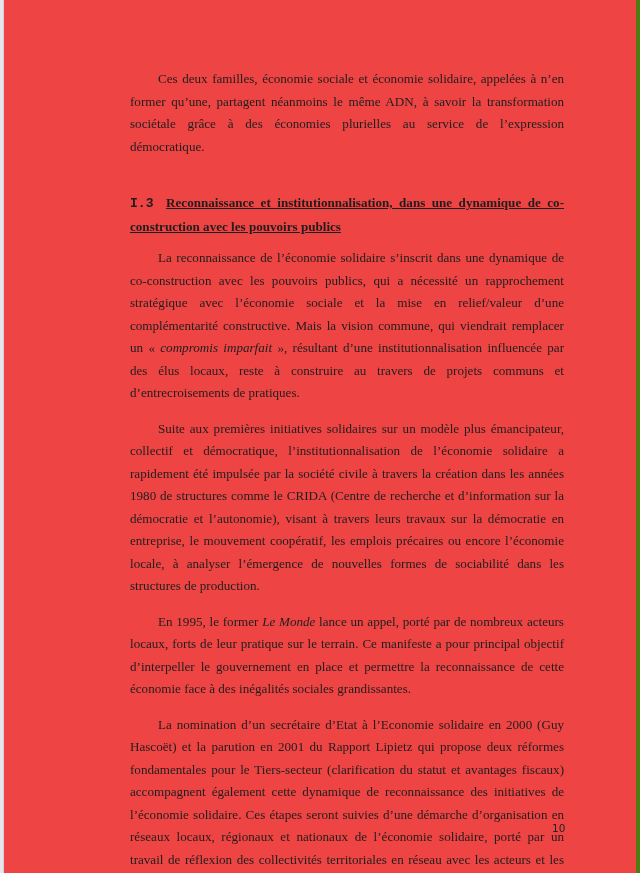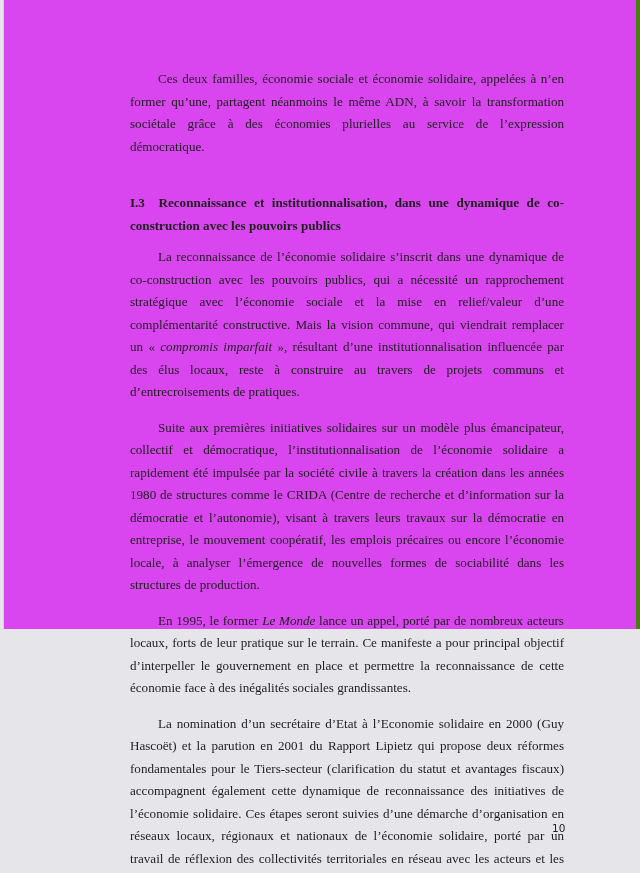--- a/index.html
+++ b/index.html
@@ -2,40 +2,40 @@
 <html><head>
 <meta charset="utf-8">
 <style>
   html, body { margin: 0; padding: 0; }
   body {
     width: 640px; height: 873px; overflow: hidden;
     background: #e6e6ea;
     position: relative;
   }
   .page {
-    position: absolute; left: 3px; top: 0; width: 632px; height: 629px;
-    background: #d946ef;
+    position: absolute; left: 3px; top: 0; width: 632px; height: 873px;
+    background: #ef4444;
     border-left: 1px solid #d4d4da;
     border-right: 4px solid #4d7c0f;
   }
   .content {
     position: absolute; left: 126px; top: 68px; width: 434px;
     font-family: "Liberation Serif", serif;
     font-size: 13.1px;
     line-height: 22.5px;
     color: #1e1e1e;
     text-align: justify;
   }
   p { margin: 0; text-indent: 28px; }
   .p1 { margin-bottom: 34px; }
   .heading {
     font-weight: bold; margin: 0 0 9px 0; text-indent: 0;
   }
-  .heading .num { margin-right: 6px; }
-  .heading .title { }
+  .heading .num { margin-right: 6px; font-family: Liberation Mono, monospace; }
+  .heading .title { text-decoration: underline; }
   .gap { margin-top: 13px; }
   .page-number {
     position: absolute; left: 548px; top: 822px;
     font-family: "DejaVu Sans", sans-serif; font-size: 10.5px; color: #222;
   }
   i { font-style: italic; }
 </style>
 </head>
 <body>
 

